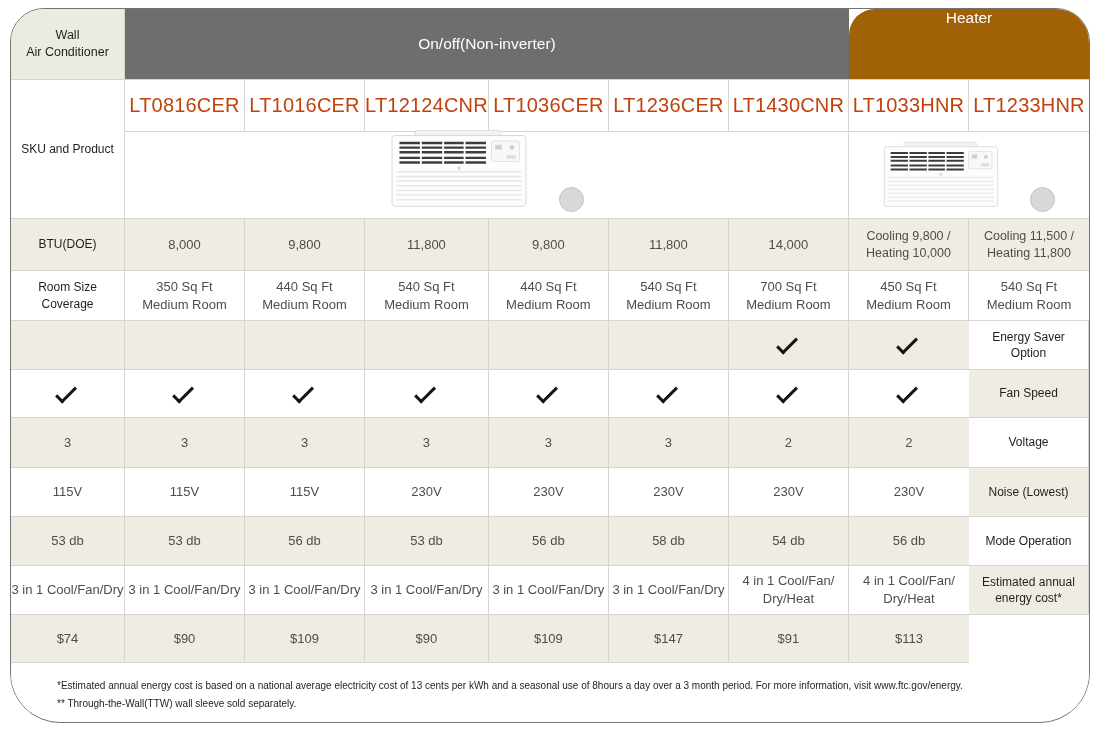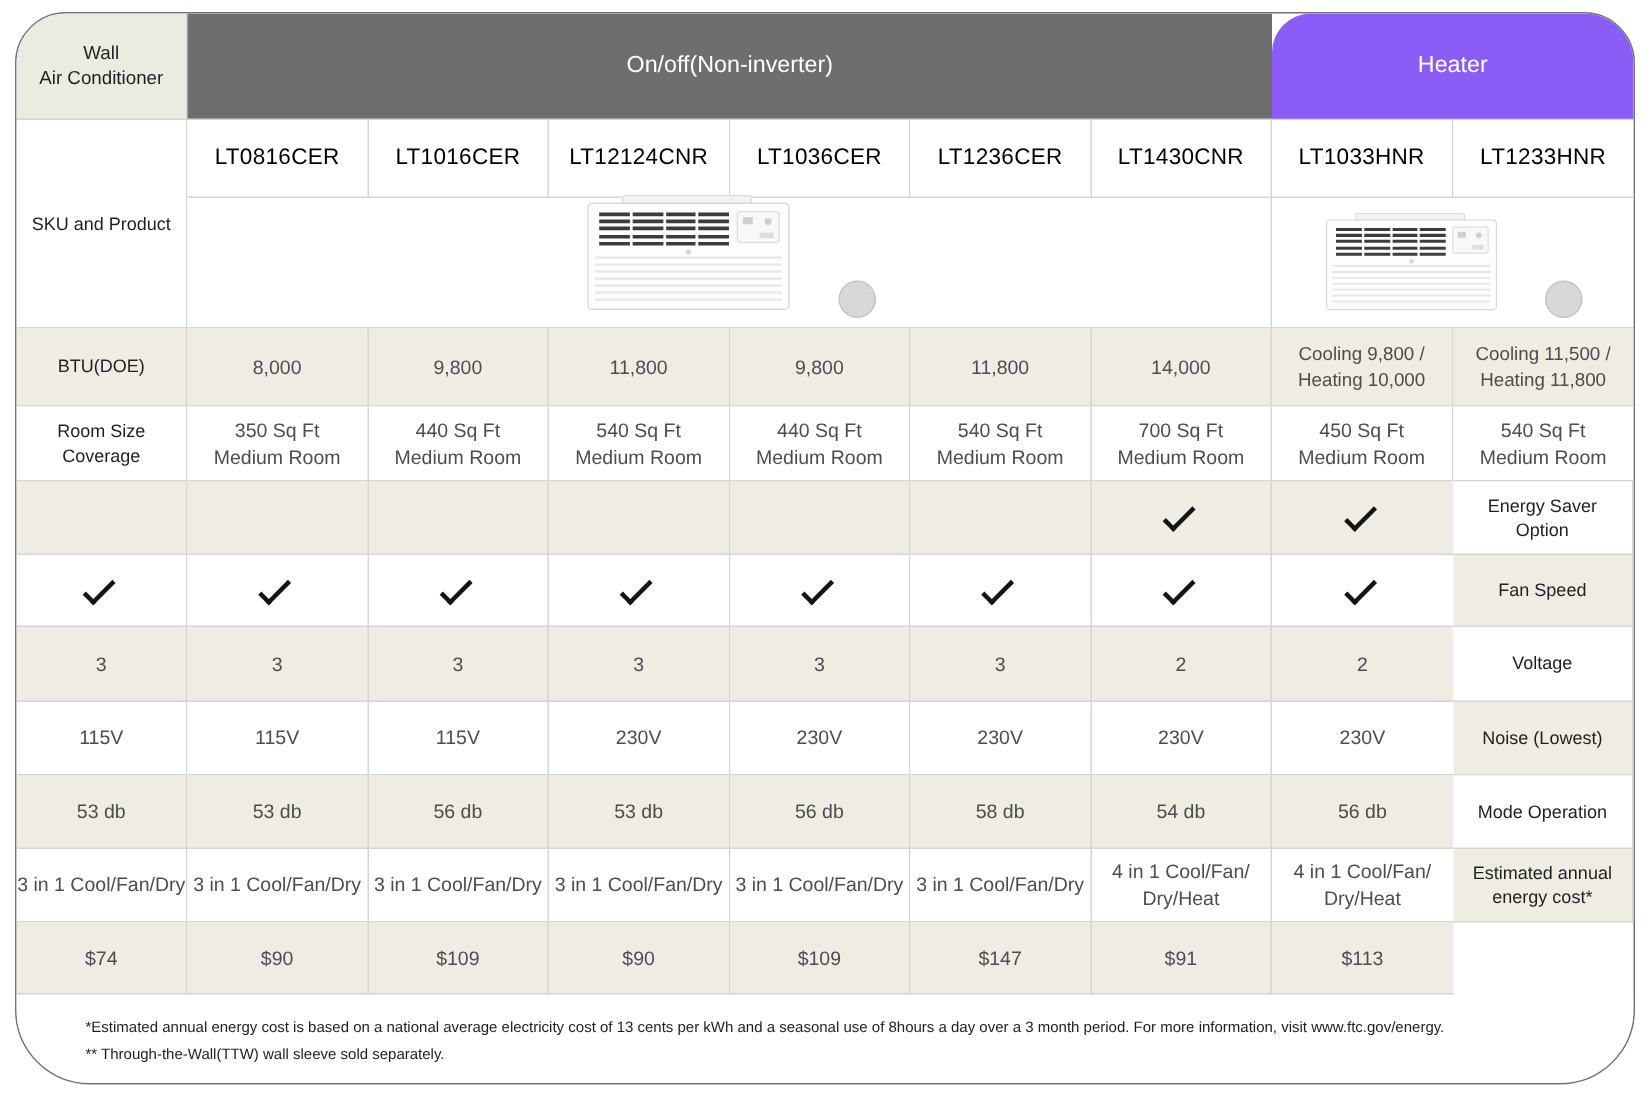--- a/index.html
+++ b/index.html
@@ -41,27 +41,27 @@
     white-space: pre-line;
   }
   .hdr-gray {
     grid-column: span 6;
     background: #6e6e6e; color: #ffffff; font-size: 15.5px;
     display: flex; align-items: center; justify-content: center;
     border-bottom: 1px solid #d7d5cc;
   }
   .hdr-black {
     grid-column: span 2;
-    background: #8b5cf6; color: #ffffff; font-size: 15.5px;
-    display: flex; align-items: center; justify-content: center;
+    background: #a16207; color: #ffffff; font-size: 15.5px;
+    display: flex; justify-content: center;
     border-radius: 26px 0 0 0;
     border-bottom: 1px solid #d7d5cc;
   }
   .sku-label-cell { grid-row: span 2; grid-column: 1; }
-  .sku-cell { color: #000000; font-size: 15px; letter-spacing: 0.2px; }
+  .sku-cell { color: #c2410c; font-size: 20px; letter-spacing: 0.2px; }
   .product-cell {
     display: flex; align-items: flex-end; justify-content: center;
     gap: 30px;
     border-bottom: 1px solid #d7d5cc;
     background: #fff;
     padding-bottom: 4px;
   }
   .product-cell.span6 { grid-column: span 6; border-right: 1px solid #d7d5cc; }
   .product-cell.span2 { grid-column: span 2; }
   .ac-svg { display: block; margin-bottom: 5px; }

